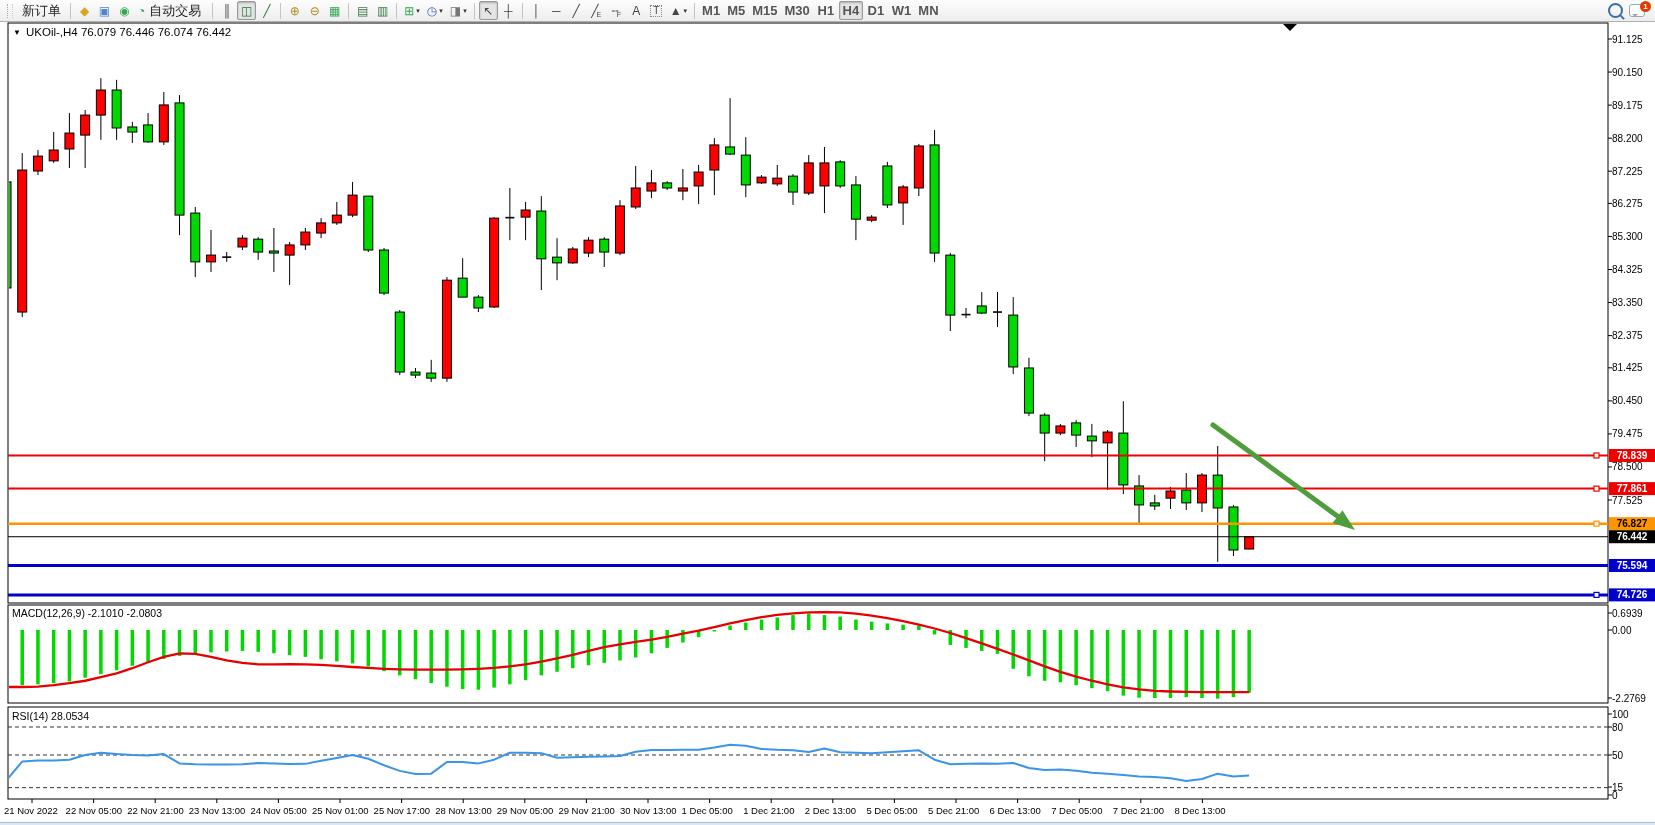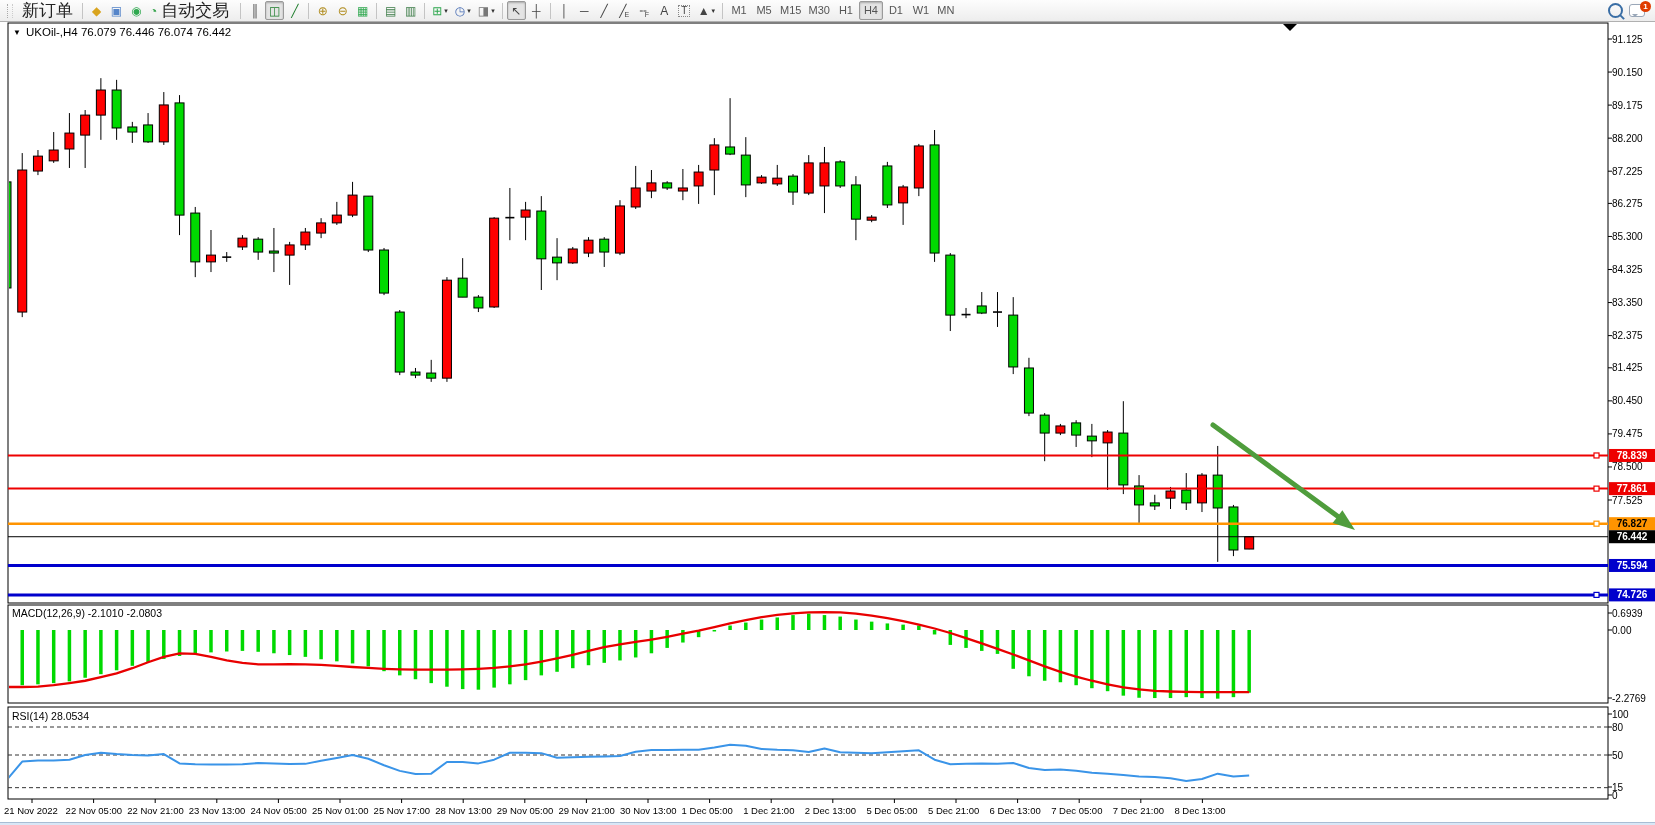--- a/index.html
+++ b/index.html
@@ -10,22 +10,22 @@
     padding:0 4px;gap:1px;}
   .grip{width:4px;height:14px;border-left:1px dotted #aaa;border-right:1px dotted #ccc;margin:0 3px;}
   .tsep{width:1px;height:16px;background:#c4c4c4;margin:0 3px;}
   .tbtn{height:19px;min-width:19px;padding:0 2px;display:flex;align-items:center;justify-content:center;
     font-size:12px;line-height:1;color:#444;border:1px solid transparent;border-radius:2px;cursor:default;
     position:relative;box-sizing:border-box;}
   .tbtn.active{background:#e4e4e4;border-color:#9a9a9a;box-shadow:inset 0 1px 2px rgba(0,0,0,.25);}
   .tbtn .sub{font-size:7px;margin-left:-2px;margin-top:7px;}
   .tbtn .dd{font-size:7px;color:#333;margin-left:2px;}
   .tbtn.boxed span.g{border:1px dotted #888;padding:0 2px;font-size:10px;}
-  .tlabel{font-size:17px;color:#222;padding:0 4px;white-space:nowrap;}
-  .tf{font-size:11px;color:#555;min-width:24px;font-weight:normal;}
+  .tlabel{font-size:13px;color:#222;padding:0 4px;white-space:nowrap;}
+  .tf{font-size:13px;color:#555;min-width:24px;font-weight:bold;}
   #tb-right{margin-left:auto;display:flex;align-items:center;gap:6px;padding-right:6px;}
   .mag{width:11px;height:11px;border:2px solid #3a6ea5;border-radius:50%;position:relative;}
   .mag:after{content:"";position:absolute;width:6px;height:2px;background:#3a6ea5;transform:rotate(45deg);
     left:9px;top:11px;}
   .bubble{width:14px;height:11px;border:1.5px solid #9aa7b8;border-radius:3px;position:relative;background:#fff;}
   .bubble:after{content:"";position:absolute;left:2px;top:9px;border:3px solid transparent;border-top-color:#9aa7b8;}
   .badge{position:absolute;top:-4px;right:-7px;background:#e03c00;color:#fff;font-size:8px;font-weight:bold;
     border-radius:50%;width:11px;height:11px;display:flex;align-items:center;justify-content:center;}
   
   #statusstrip{height:7px;width:1655px;background:#d9e7f6;border-top:1px solid #a8bdd4;box-sizing:border-box;}

